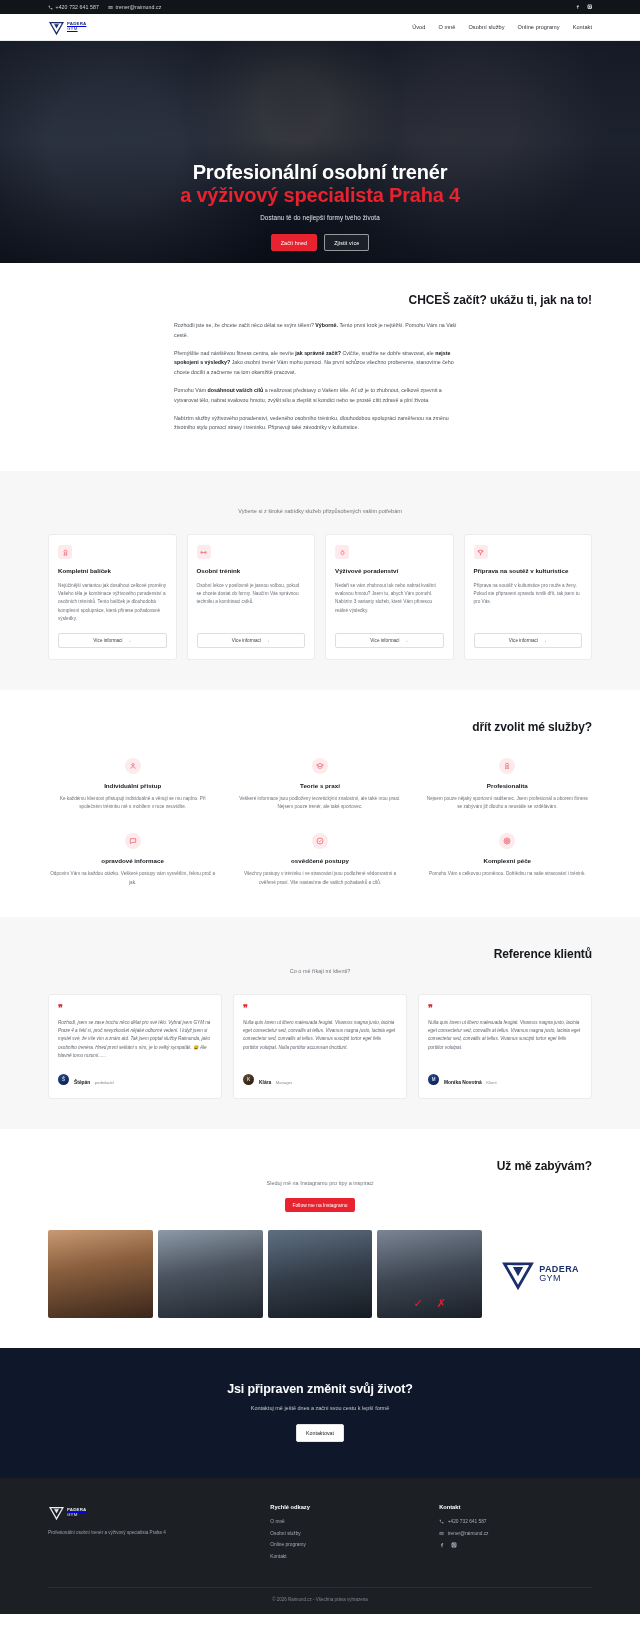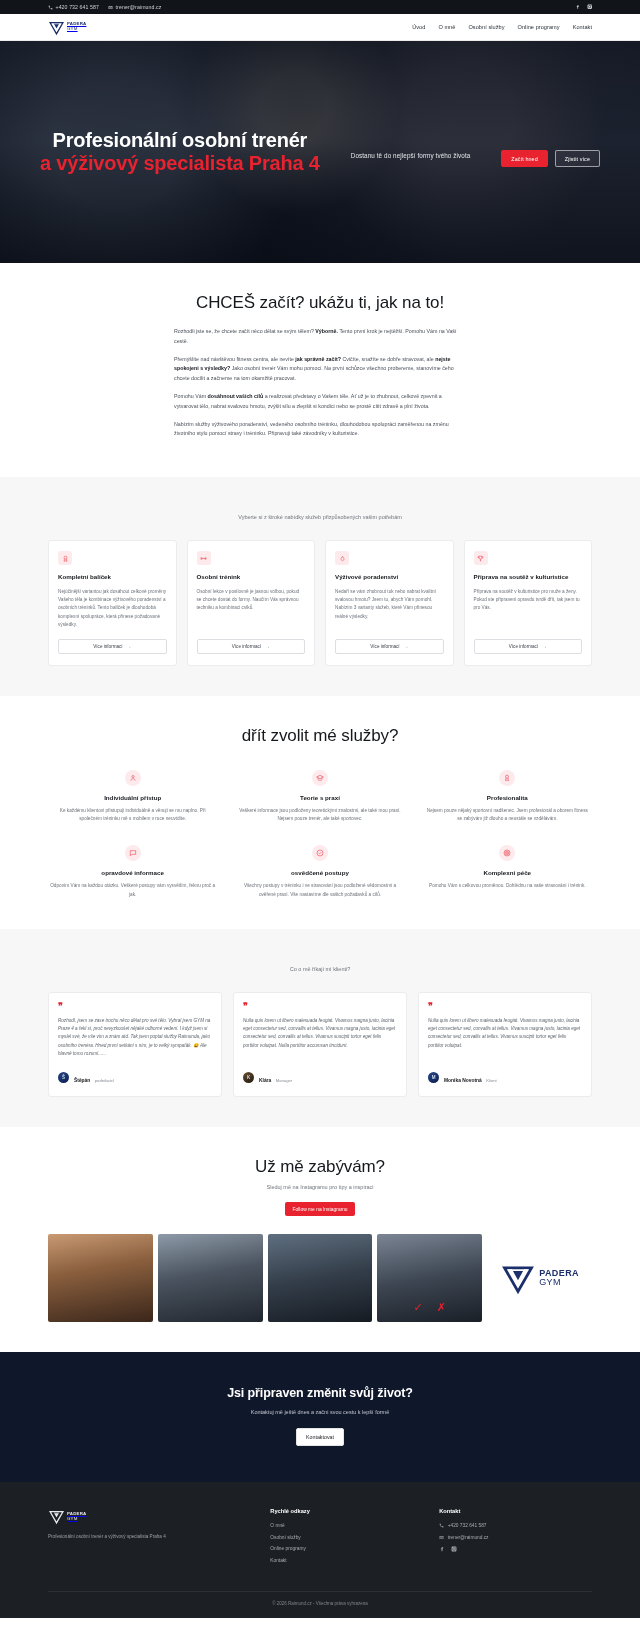--- a/index.html
+++ b/index.html
@@ -54,43 +54,43 @@
       radial-gradient(circle at 72% 34%, rgba(120,116,120,.5) 0 11%, rgba(0,0,0,0) 30%),
       radial-gradient(circle at 88% 62%, rgba(60,66,84,.8) 0 22%, rgba(0,0,0,0) 52%),
       linear-gradient(160deg,#2b3442 0%,#1b2331 38%,#101726 70%,#0a1020 100%);
   }
   .hero-shade{
     position:absolute;inset:0;
     background:linear-gradient(180deg, rgba(10,14,24,.72) 0%, rgba(10,14,24,.55) 45%, rgba(8,12,20,.82) 100%);
   }
   .hero-inner{
     position:relative;z-index:3;height:100%;
-    display:flex;flex-direction:row;align-items:center;justify-content:space-between;
-    text-align:center;padding:6px 40px;
+    display:flex;flex-direction:column;align-items:center;justify-content:flex-end;
+    text-align:center;padding:12px 40px;
   }
   .hero h1{
     font-size:20px;line-height:1.16;color:#ffffff;font-weight:bold;
     letter-spacing:-.2px;
   }
   .hero h1 .accent{color:#e8222f;display:block}
   .hero .sub{
     margin-top:7px;font-size:6.3px;color:#e3e6ea;letter-spacing:.1px;
   }
   .hero-btns{display:flex;gap:7px;margin-top:13px}
   .btn{
     font-size:5.4px;padding:4.5px 9px;border-radius:2px;cursor:pointer;
     text-decoration:none;display:inline-block;letter-spacing:.1px;
   }
   .btn-primary{background:#e8222f;color:#fff;border:1px solid #e8222f}
   .btn-ghost{background:rgba(255,255,255,.06);color:#fff;border:1px solid rgba(255,255,255,.55)}
 
   
   .section{padding:30px 48px}
   .sec-title{
-    text-align:center;font-size:17px;font-weight:normal;color:#15181c;
+    text-align:right;font-size:12px;font-weight:bold;color:#15181c;
     letter-spacing:-.1px;
   }
   .sec-sub{
     text-align:center;font-size:5.5px;color:#70757c;margin-top:7px;
   }
 
   
   .intro{max-width:292px;margin:0 auto;padding-top:14px}
   .intro p{
     font-size:5.3px;line-height:1.85;color:#4a5059;margin-bottom:8px;
@@ -430,20 +430,21 @@
             </svg>
         </div>
         <h4>Komplexní péče</h4>
         <p>Pomohu Vám s celkovou proměnou. Dohlédnu na vaše stravování i trénink.</p>
       </div>
 
     </div>
   </div>
 
   <div class="section bg-soft">
+    <div class="sec-title">Reference klientů</div>
     <div class="sec-sub">Co o mě říkají mí klienti?</div>
     <div class="t-grid">
 
       <div class="t-card">
         <div class="quote">❞</div>
         <p>Rozhodl, jsem se zase trochu něco dělat pro své tělo. Vybral jsem GYM na Praze 4 a řekl si, proč nevyzkoušet nějaké odborné vedení. I když jsem si myslel své, že vše vím a znám atd. Tak jsem poptal služby Raimunda, jako osobního trenéra. Hned první setkání s ním, je to velký sympaťák. 😀 Ale hlavně tomu rozumí......</p>
         <div class="t-foot">
           <span class="avatar">
               <span>Š</span>
             </span>

